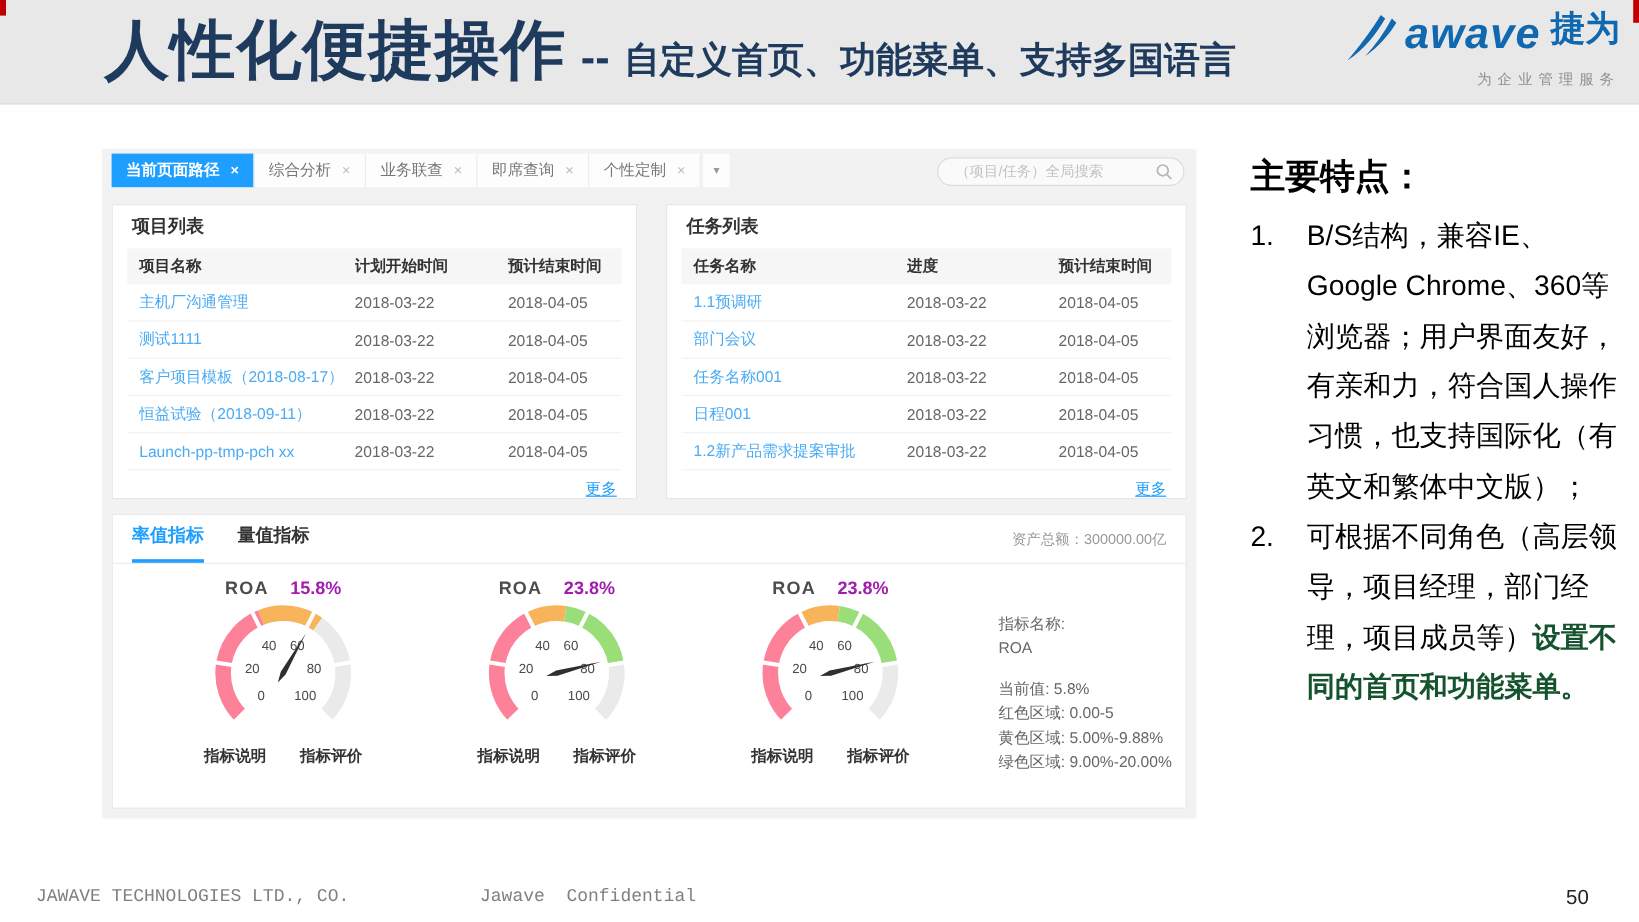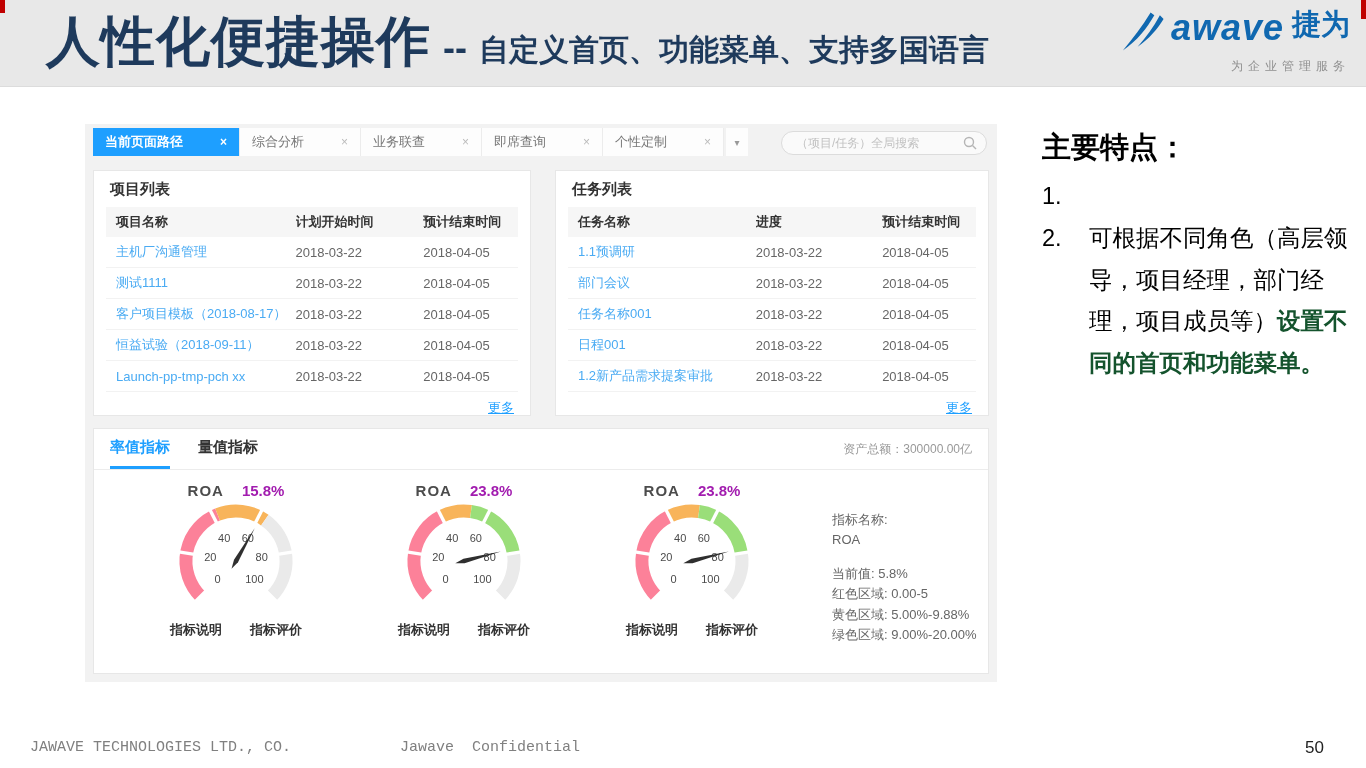--- a/index.html
+++ b/index.html
@@ -4,33 +4,33 @@
 <style>
   html,body{margin:0;padding:0;}
   body{width:1366px;height:768px;position:relative;overflow:hidden;background:#ffffff;
        font-family:"Liberation Sans","DejaVu Sans",sans-serif;}
 
   
   .header{position:absolute;left:0;top:0;width:1366px;height:86px;background:#e8e8e8;border-bottom:1px solid #dcdcdc;}
   .corner-l{position:absolute;left:0;top:0;width:5px;height:13px;background:#c00000;}
   .corner-r{position:absolute;right:0;top:0;width:5px;height:19px;background:#c00000;}
   .title-wrap{position:absolute;left:46px;top:6px;display:flex;align-items:baseline;white-space:nowrap;color:#1e3a5c;}
-  .title{font-size:54px;font-weight:800;letter-spacing:1px;}
+  .title{font-size:54px;font-weight:800;letter-spacing:1px;margin-left:41px;}
   .sep{font-size:36px;font-weight:800;margin:0 12px;}
   .subtitle{font-size:30px;font-weight:800;}
   .logo{position:absolute;right:16px;top:10px;text-align:right;}
   .logo-row{display:flex;align-items:flex-start;justify-content:flex-end;}
   .brand-latin{font-size:36px;font-style:italic;font-weight:800;color:#1068b0;letter-spacing:1px;line-height:1;}
   .brand-cn{font-size:29px;font-weight:800;color:#1068b0;margin-left:8px;line-height:1;}
   .tagline{font-size:12px;color:#8f8f8f;letter-spacing:5px;margin-top:4px;}
 
   
   .app{position:absolute;left:85px;top:124px;width:912px;height:558px;background:#f2f2f2;}
   .tabbar{position:absolute;left:8px;top:4px;display:flex;height:28px;}
-  .tab{display:flex;align-items:center;background:#fdfdfd;color:#777;font-size:13px;padding:0 12px;border-right:1px solid #ececec;cursor:pointer;gap:28px;}
+  .tab{display:flex;align-items:center;background:#fdfdfd;color:#777;font-size:13px;padding:0 12px;border-right:1px solid #ececec;cursor:pointer;}
   .tclose{margin-left:9px;color:#bbb;font-size:12px;}
   .tab.active{background:#1e9fff;color:#fff;font-weight:bold;}
   .tab.active .tclose{color:#fff;}
   .tab-more{width:22px;background:#fdfdfd;display:flex;align-items:center;justify-content:center;color:#999;font-size:10px;margin-left:2px;cursor:pointer;}
   .search{position:absolute;right:10px;top:7px;width:204px;height:22px;border:1px solid #dcdcdc;border-radius:12px;background:#fafafa;display:flex;align-items:center;}
   .search input{flex:1;border:none;outline:none;background:transparent;font-size:12px;color:#666;padding:0 4px 0 14px;min-width:0;}
   .search input::placeholder{color:#c2c2c2;}
   .search svg{margin-right:9px;flex:0 0 auto;}
 
   .panel{position:absolute;background:#fff;border:1px solid #e7e7e7;box-sizing:border-box;}
@@ -321,20 +321,21 @@
       </div>
     </div>
   </div>
 </div>
 
 <div class="notes">
   <div class="notes-heading">主要特点：</div>
   <div id="notes-list">
       <div class="note-item">
         <span class="note-num">1.</span>
+        <span class="note-text">B/S结构，兼容IE、Google Chrome、360等浏览器；用户界面友好，有亲和力，符合国人操作习惯，也支持国际化（有英文和繁体中文版）；</span>
       </div>
       <div class="note-item">
         <span class="note-num">2.</span>
         <span class="note-text">可根据不同角色（高层领导，项目经理，部门经理，项目成员等）<span class="note-hl">设置不同的首页和功能菜单。</span></span>
       </div>
     </div>
 </div>
 
 <span class="f-left">JAWAVE TECHNOLOGIES LTD., CO.</span>
 <span class="f-center">Jawave  Confidential</span>

